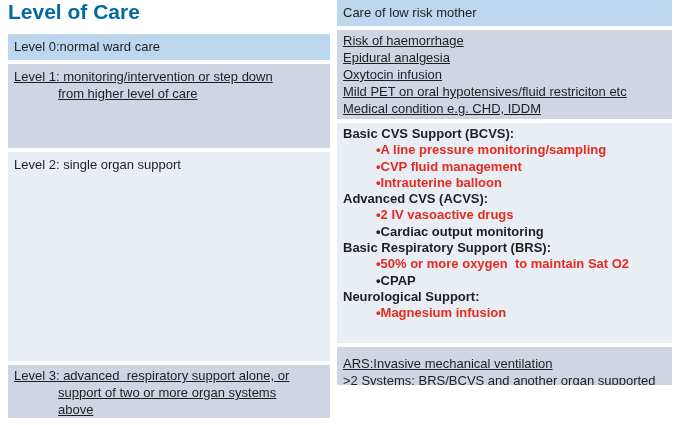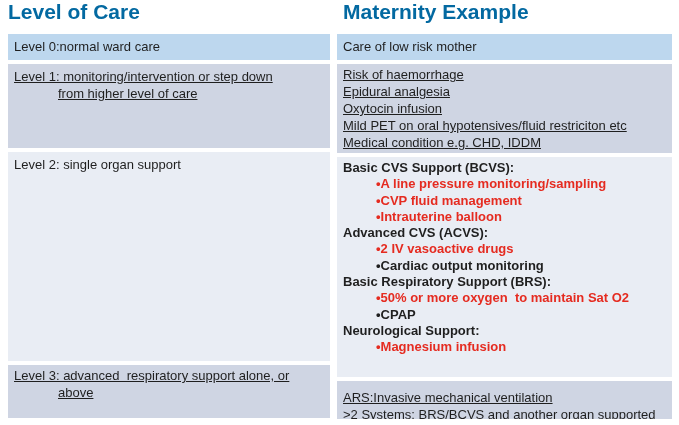--- a/index.html
+++ b/index.html
@@ -76,26 +76,26 @@
       </div>
     <div class="row gray r1">
         <div class="line">Level 1: monitoring/intervention or step down</div>
         <div class="line wrap">from higher level of care</div>
       </div>
     <div class="row light r2">
         <div class="line">Level 2: single organ support</div>
       </div>
     <div class="row gray r3">
         <div class="line">Level 3: advanced  respiratory support alone, or</div>
+        <div class="line wrap">support of two or more organ systems</div>
         <div class="line wrap">above</div>
       </div>
   </div>
 
   <div class="col right">
-    <div class="title">Maternity Example</div>
     <div class="row blue r0">
         <div class="line">Care of low risk mother</div>
       </div>
     <div class="row gray r1">
         <div class="line">Risk of haemorrhage</div>
         <div class="line">Epidural analgesia</div>
         <div class="line">Oxytocin infusion</div>
         <div class="line">Mild PET on oral hypotensives/fluid restriciton etc</div>
         <div class="line">Medical condition e.g. CHD, IDDM</div>
       </div>

